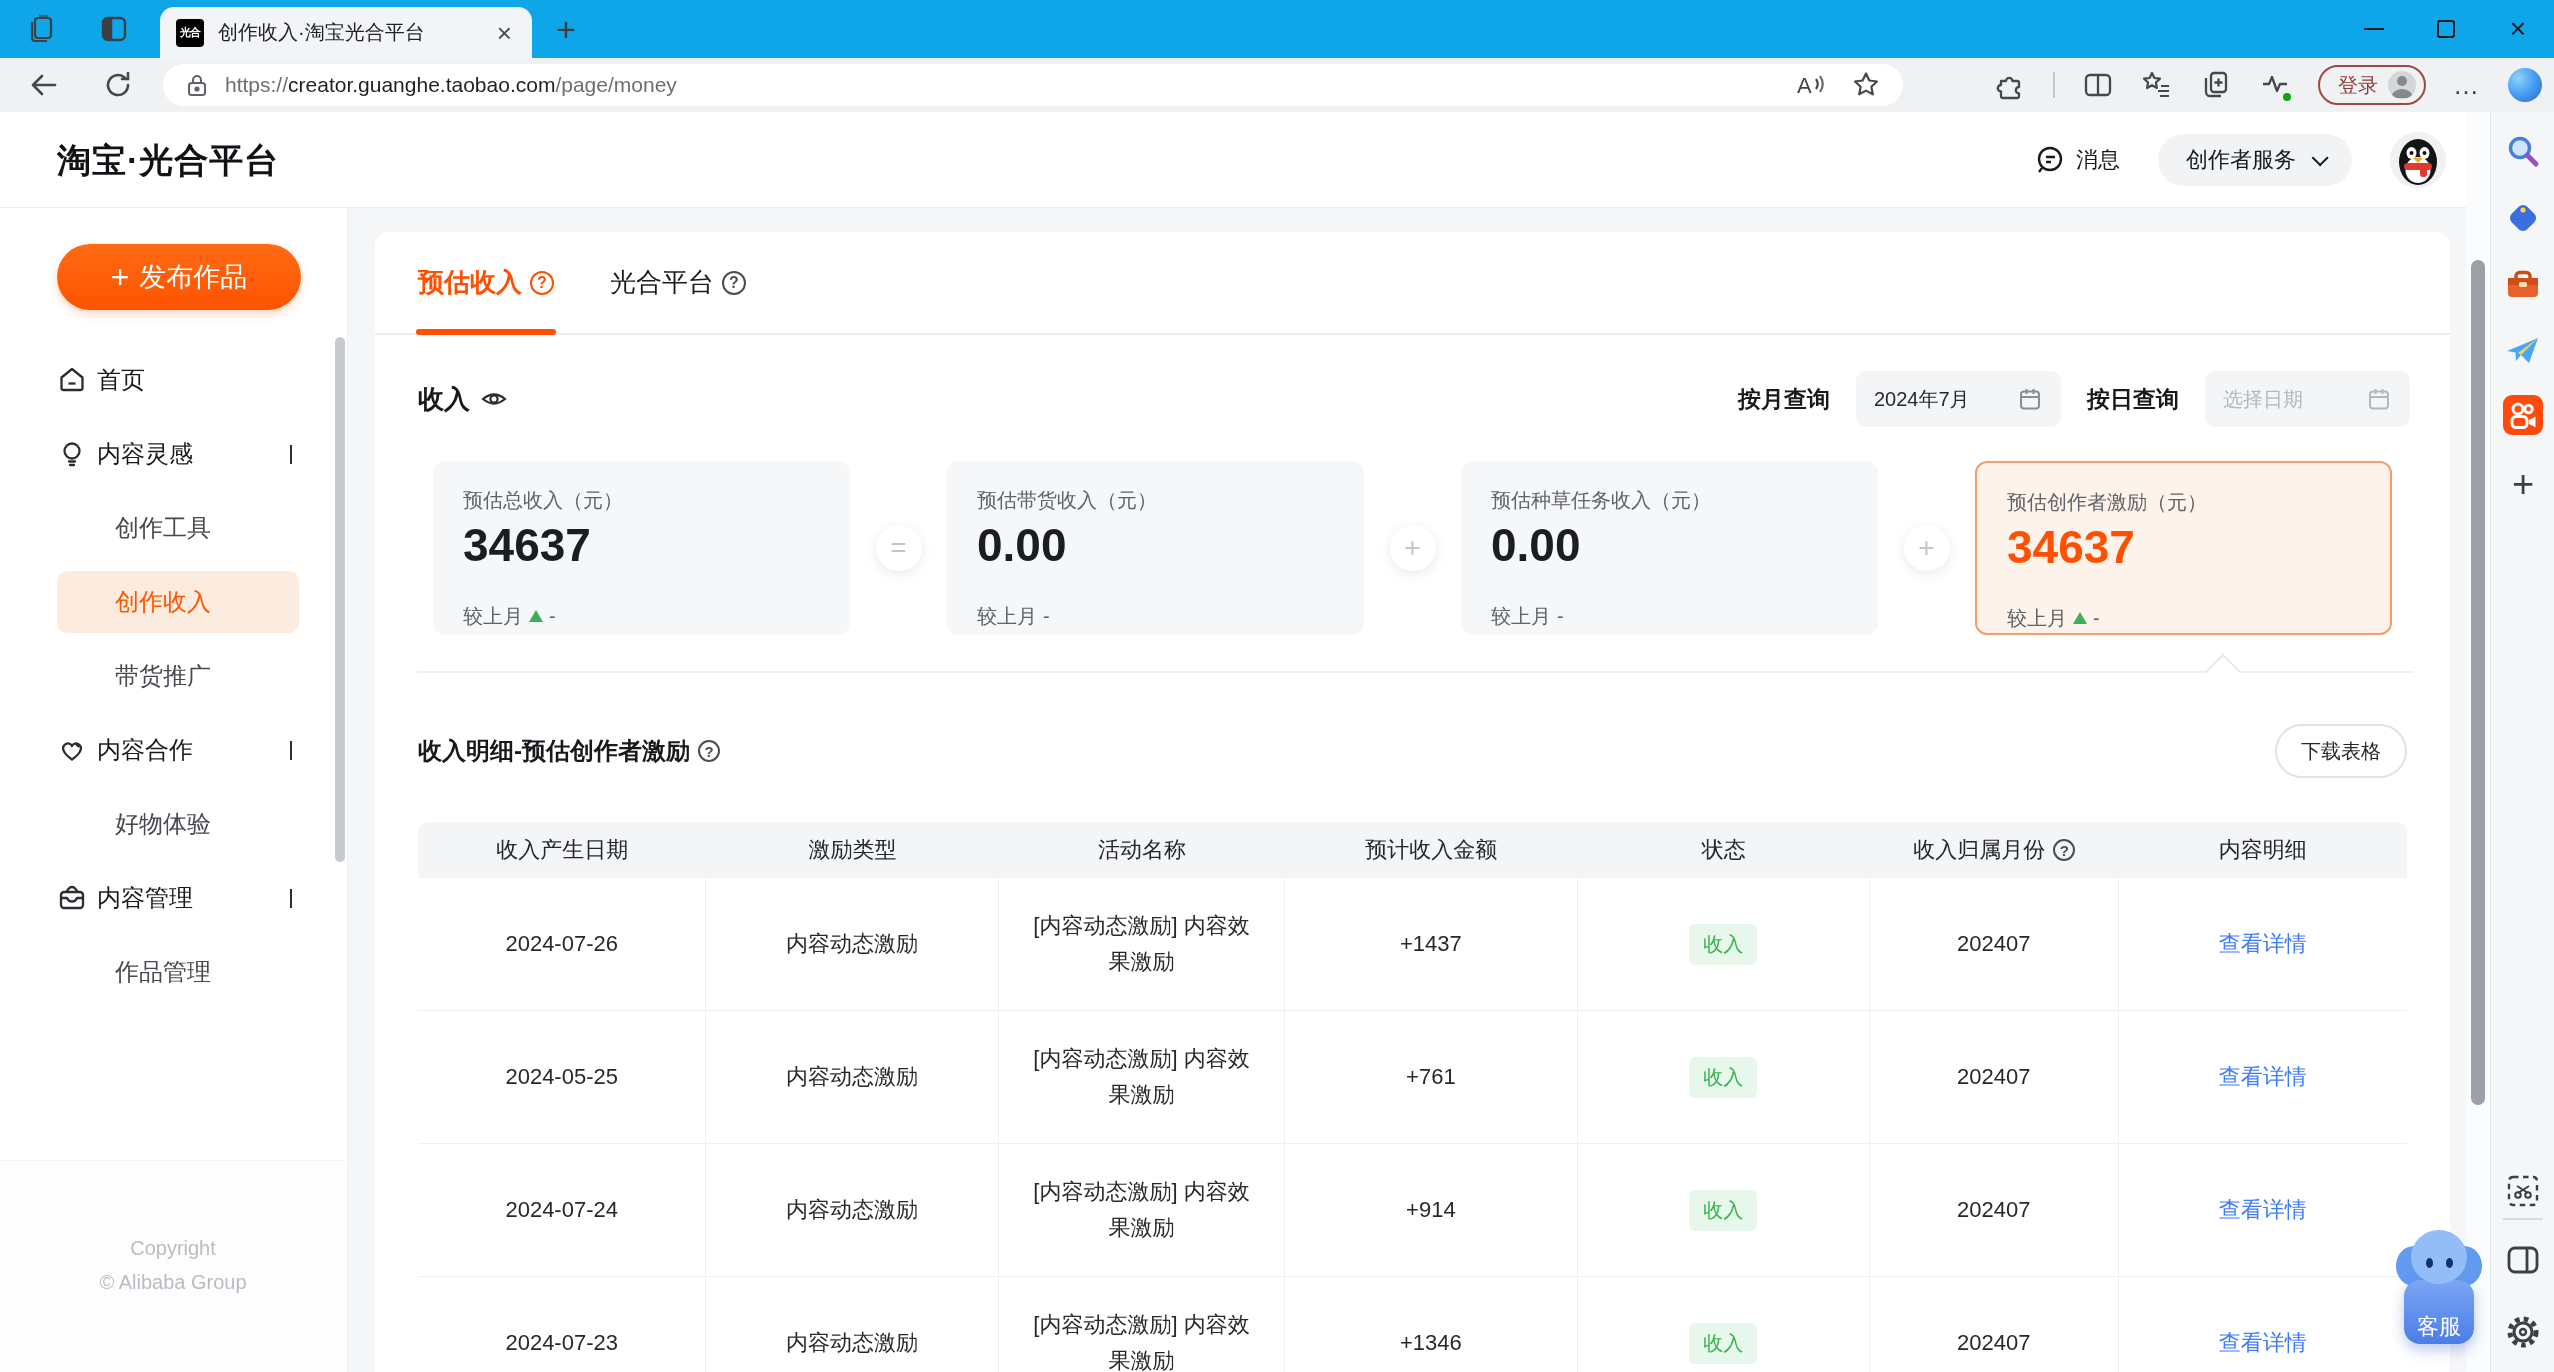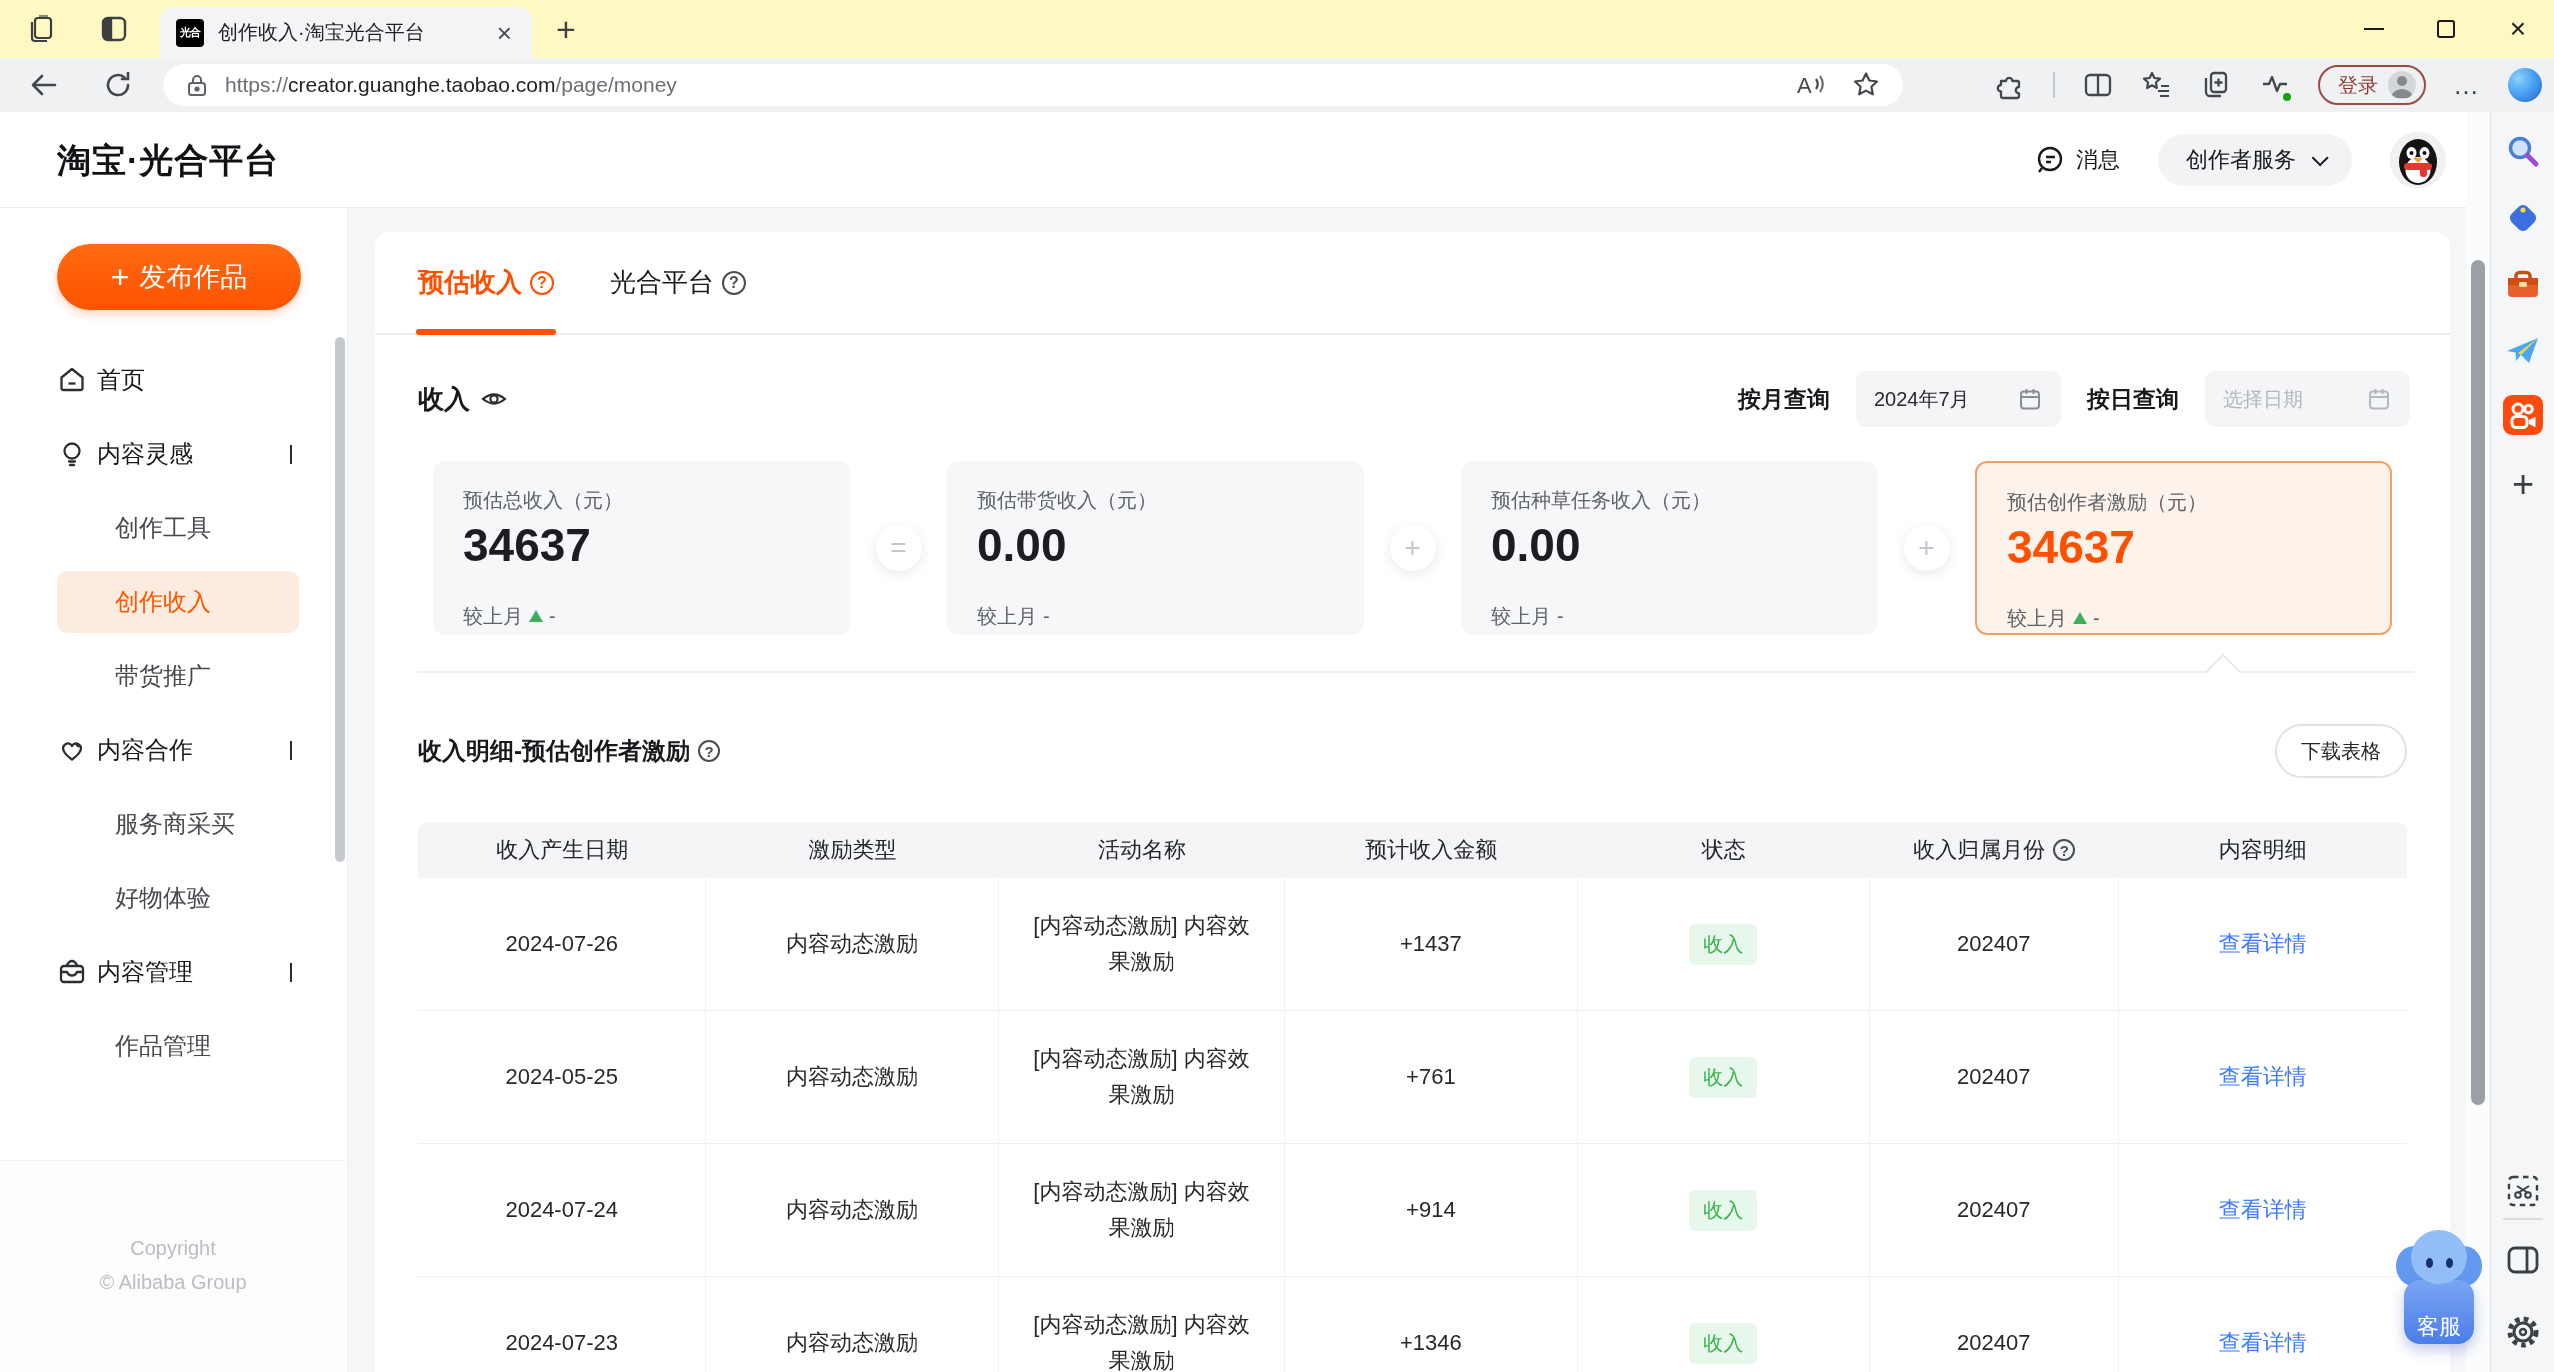--- a/index.html
+++ b/index.html
@@ -1,21 +1,21 @@
 <!DOCTYPE html>
 <html><head>
 <meta charset="utf-8">
 <style>
   * { margin:0; padding:0; box-sizing:border-box; }
   html,body { width:2554px; height:1372px; overflow:hidden; }
   body { font-family:"Liberation Sans","DejaVu Sans",sans-serif; color:#17191c; background:#d4d6d9; position:relative; }
   svg { display:block; }
 
   
-  .tabstrip { position:absolute; top:0; left:0; width:2554px; height:58px; background:#fef9c3; }
+  .tabstrip { position:absolute; top:0; left:0; width:2554px; height:58px; background:#0ea5e9; }
   .ws-icon { position:absolute; left:26px; top:13px; }
   .tablayout-icon { position:absolute; left:98px; top:13px; }
   .tab { position:absolute; left:160px; top:7px; width:372px; height:51px; background:#f3f4f6; border-radius:14px 14px 0 0; display:flex; align-items:center; padding:0 16px; }
   .favicon { width:28px; height:28px; background:#000; border-radius:4px; color:#fff; font-size:11px; font-weight:700; display:flex; align-items:center; justify-content:center; letter-spacing:-1px; flex:none; }
   .tab-title { font-size:20px; color:#1f2124; margin-left:14px; flex:1; white-space:nowrap; overflow:hidden; }
   .tab-close { font-size:26px; color:#4a4d51; line-height:1; padding:0 4px; }
   .newtab { position:absolute; left:556px; top:10px; font-size:34px; font-weight:300; color:#3c4043; line-height:38px; }
   .win-controls { position:absolute; right:0; top:0; height:58px; display:flex; }
   .win-btn { width:72px; height:58px; display:flex; align-items:center; justify-content:center; color:#1b1b1b; }
   .min-bar { width:20px; height:2.5px; background:#1b1b1b; }
@@ -318,23 +318,20 @@
         <span class="mi-icon">
             <svg width="30" height="30" viewBox="0 0 30 30" fill="none" stroke="#2a2d31" stroke-width="2.3" stroke-linejoin="round">
               <path d="M15 24.5 C7.5 19 4.5 14 7 10.5 C9.5 7.2 13.3 7.8 15 11 C16.7 7.8 20.5 7.2 23 10.5 C25.5 14 22.5 19 15 24.5 Z"></path>
               <path d="M18.5 8.5 l3.5 3.5"></path>
             </svg>
           </span>
         <span class="mi-label">内容合作</span>
         <span class="mi-chev"><span class="chev up"></span></span>
       </div>
       <div class="menu-item">
-        <span class="mi-label sub">服务商采买</span>
-      </div>
-      <div class="menu-item">
         <span class="mi-label sub">好物体验</span>
       </div>
       <div class="menu-item">
         <span class="mi-icon">
             <svg width="30" height="30" viewBox="0 0 30 30" fill="none" stroke="#2a2d31" stroke-width="2.3" stroke-linejoin="round">
               <rect x="4" y="9" width="22" height="16" rx="3"></rect>
               <path d="M4 15 h6 q1.5 3.5 5 3.5 t5 -3.5 h6"></path>
               <path d="M9.5 9 q2.5 -5 5.5 -5 t5.5 5"></path>
             </svg>
           </span>

